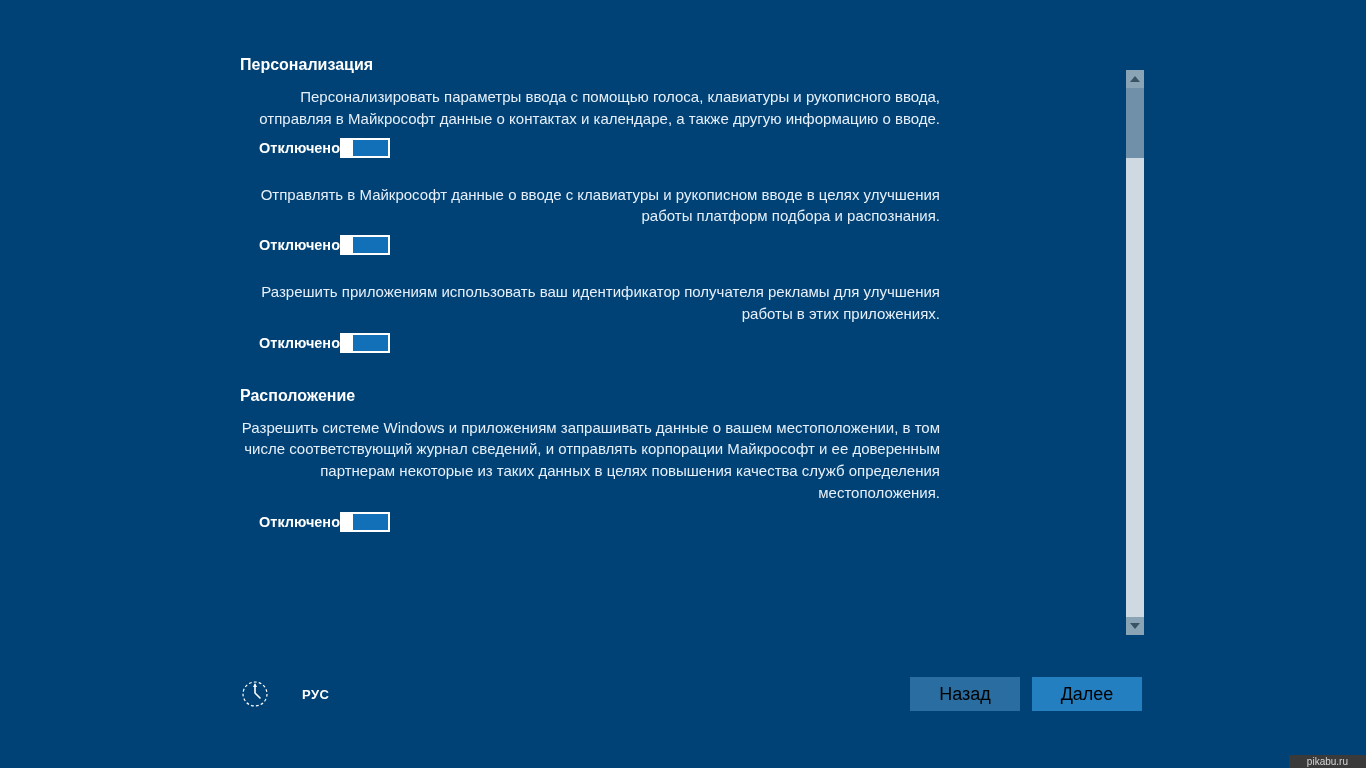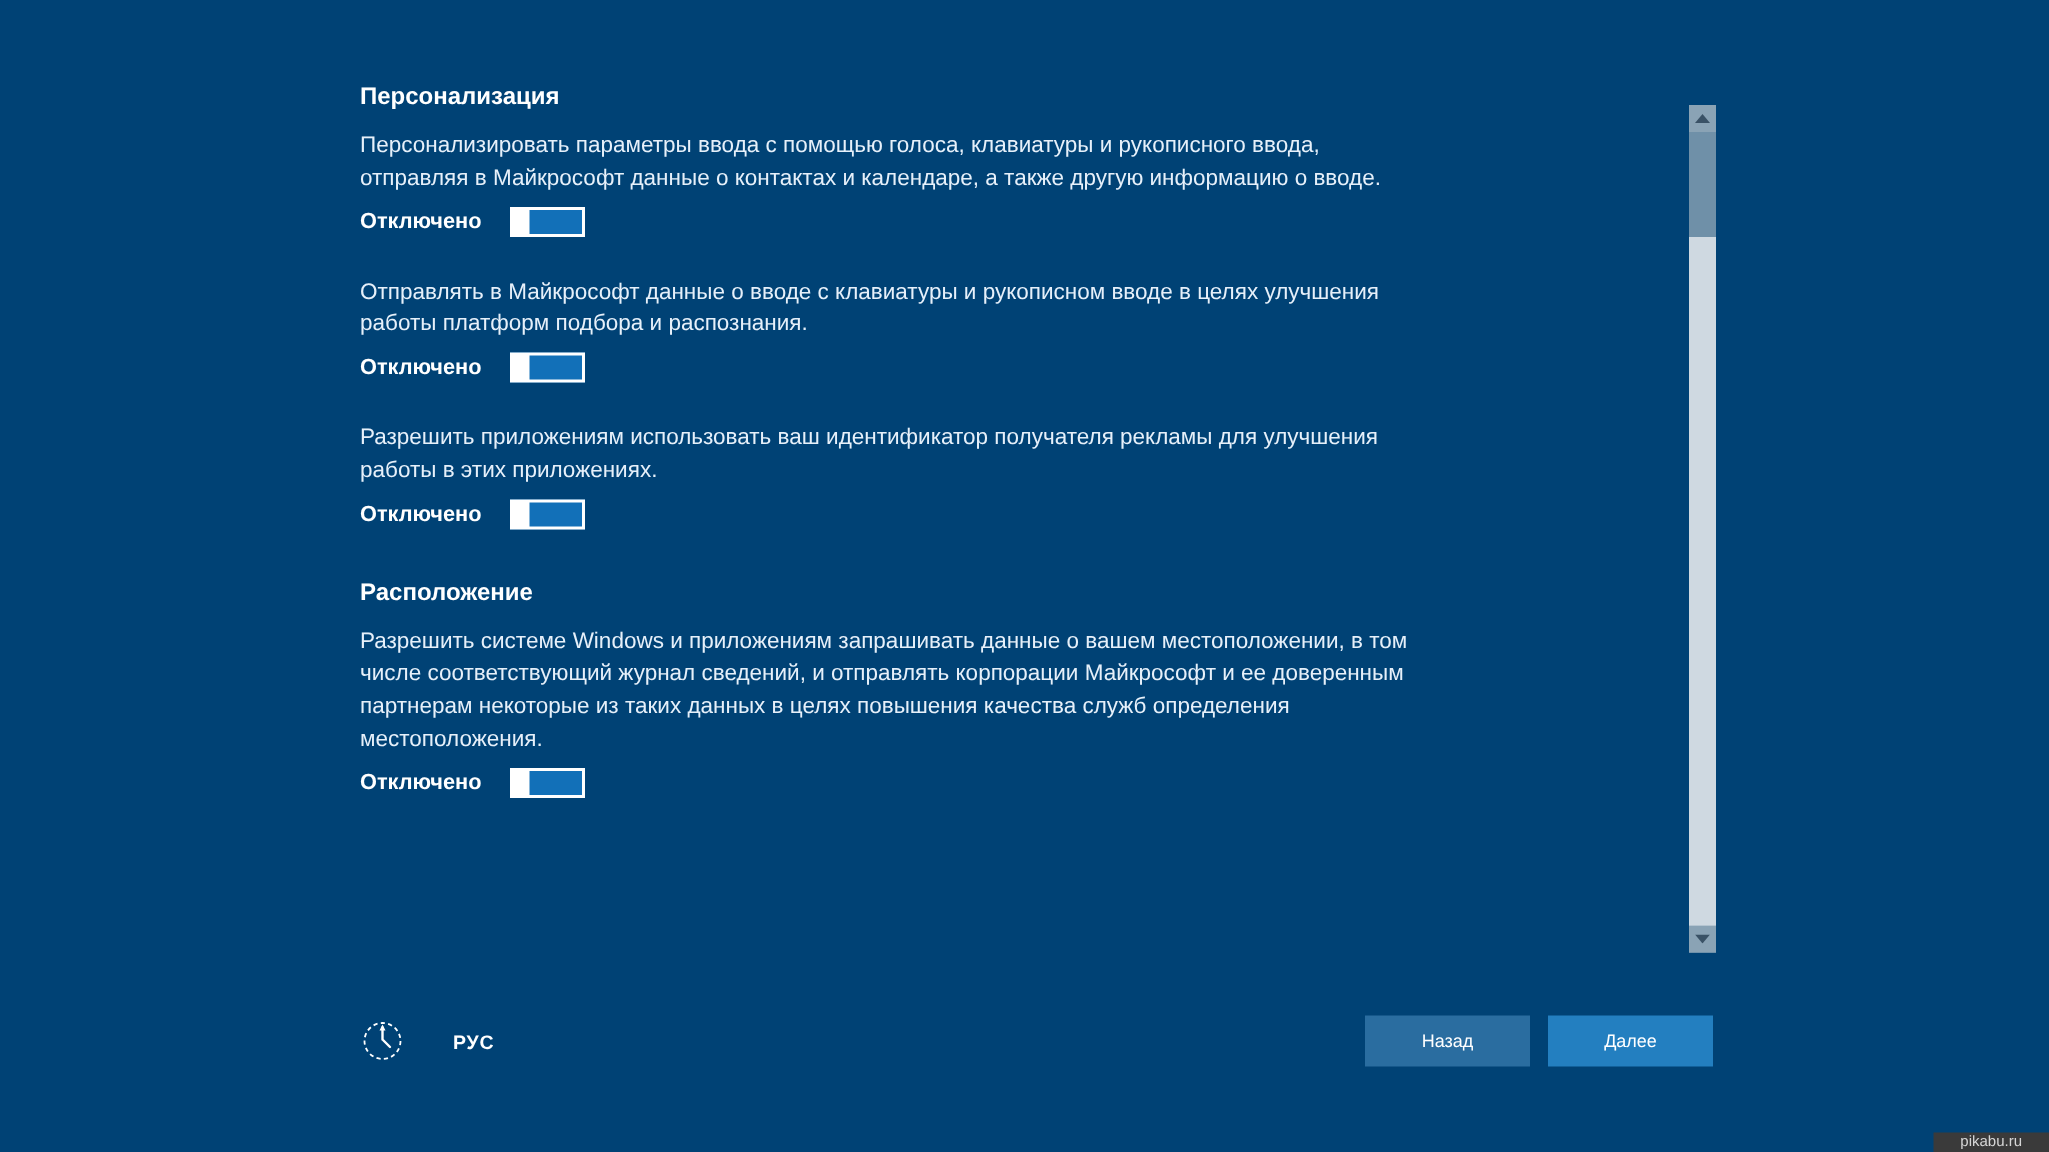--- a/index.html
+++ b/index.html
@@ -32,21 +32,21 @@
     position: relative;
     top: -22px; 
     white-space: nowrap;
   }
   .section-heading {
     font-size: 16px;
     font-weight: 600;
     margin-top: 6px;
     margin-bottom: 12px;
   }
-  .setting-block { margin-bottom: 26px; max-width: 700px; }
+  .setting-block { margin-bottom: 26px; max-width: 700px; text-align: right; }
   .setting-desc {
     font-size: 15px;
     line-height: 1.45;
     font-weight: 400;
     color: #e6f0fa;
     margin-bottom: 8px;
   }
   .toggle-row {
     display: flex;
     align-items: center;
@@ -127,23 +127,23 @@
     display: flex; align-items: center; justify-content: center;
   }
   .lang-label { font-size: 13px; font-weight: 700; letter-spacing: 0.5px; }
   .footer-right { display: flex; gap: 12px; }
   .btn {
     min-width: 110px;
     height: 34px;
     display: flex;
     align-items: center;
     justify-content: center;
-    font-size: 12px;
+    font-size: 18px;
     font-weight: 400;
-    color: #ffffff;
+    color: #000000;
     cursor: pointer;
     border: none;
   }
   .btn-secondary { background: #2a6da0; }
   .btn-primary { background: #237FC0; }
   .watermark {
     position: absolute;
     right: 0; bottom: 0;
     background: #3a3a3a;
     color: #d6d6d6;

